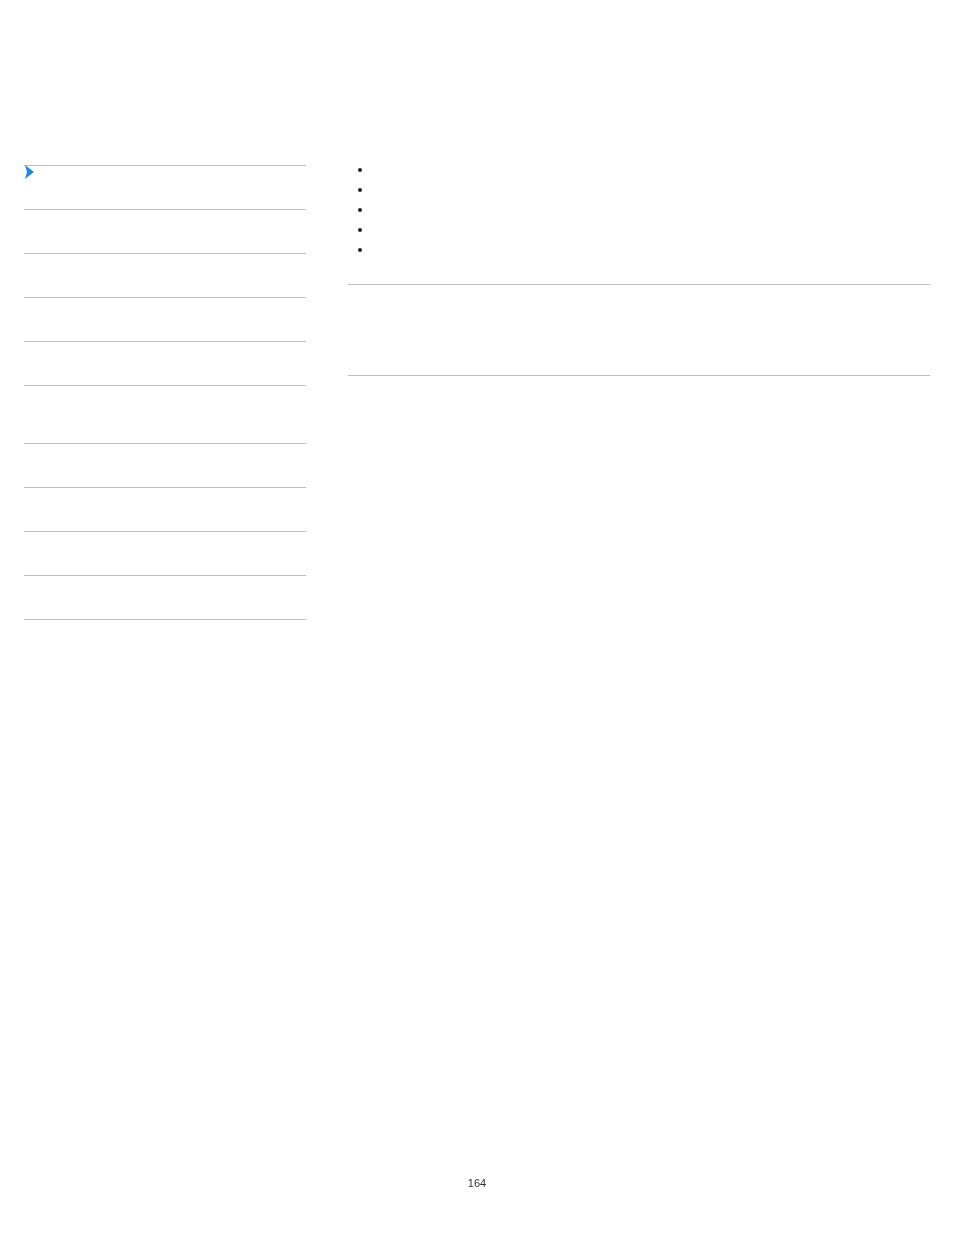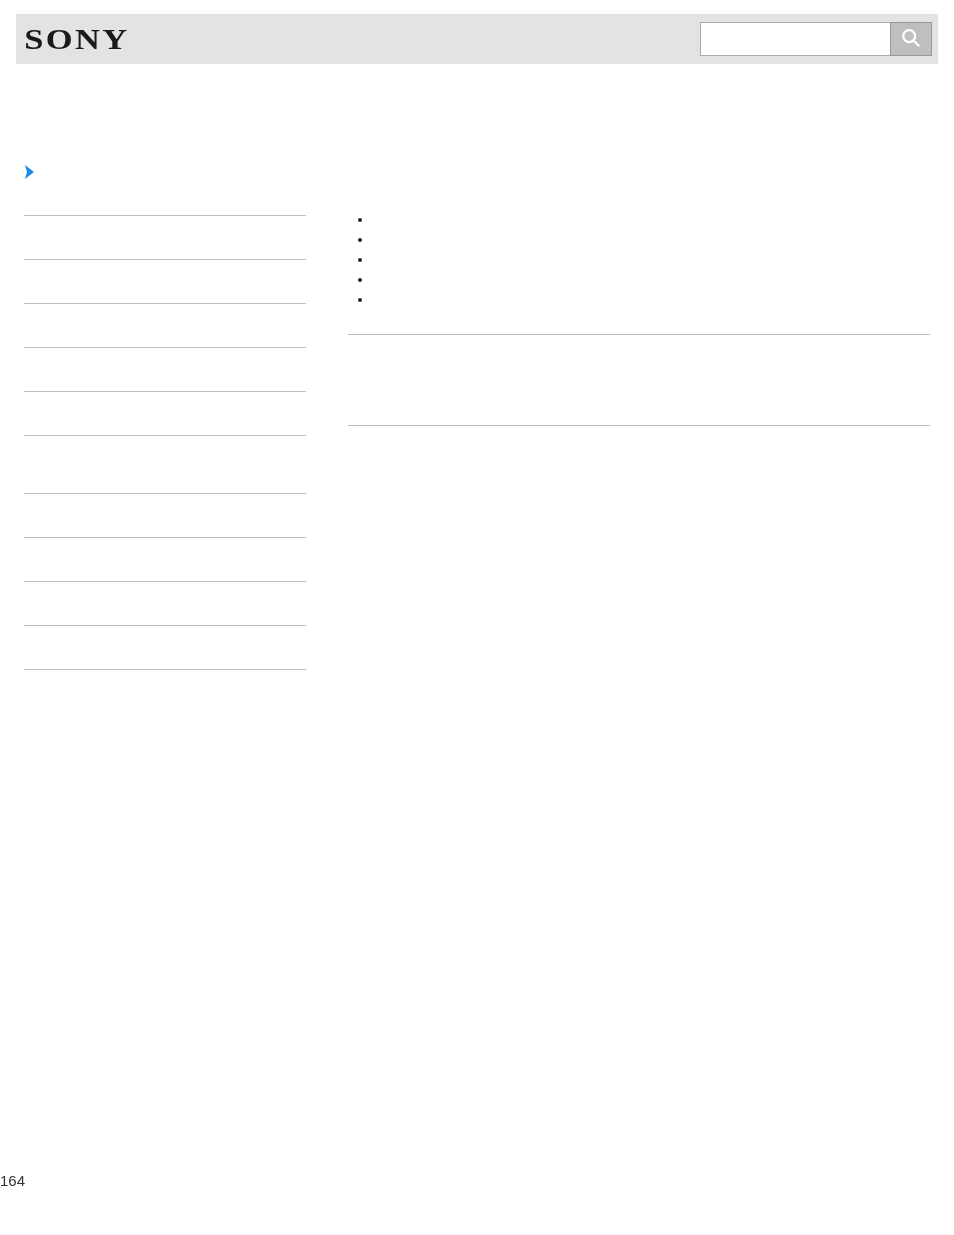--- a/index.html
+++ b/index.html
@@ -112,43 +112,29 @@
     border: none;
     border-top: 1px solid #bdbdbd;
     margin-top: 90px;
   }
 
   .page-number {
     position: absolute;
     bottom: 46px;
     left: 0;
     right: 0;
-    text-align: left;
-    font-size: 15px;
+    text-align: center;
+    font-size: 11px;
     color: #333;
   }
 </style>
 </head>
 <body>
 
 <div class="page">
-  <div class="header">
-    <div class="logo">SONY</div>
-    <div class="search-wrap">
-      <input class="search-input" type="text" placeholder="" style="">
-      <div class="search-btn">
-        <span>
-          <svg viewBox="0 0 24 24" fill="none" stroke="#ffffff" stroke-width="2.5">
-            <circle cx="10" cy="10" r="6.5"></circle>
-            <line x1="15" y1="15" x2="21" y2="21"></line>
-          </svg>
-        </span>
-      </div>
-    </div>
-  </div>
 
   <div class="chevron">
     <svg width="14" height="16" viewBox="0 0 14 16">
       <path d="M1 1 L10 8 L1 15 L3 8 Z" fill="#1e88e5"></path>
     </svg>
   </div>
 
   <div class="content">
     <div class="sidebar">
       <div class="sidebar-item"><span></span></div>

